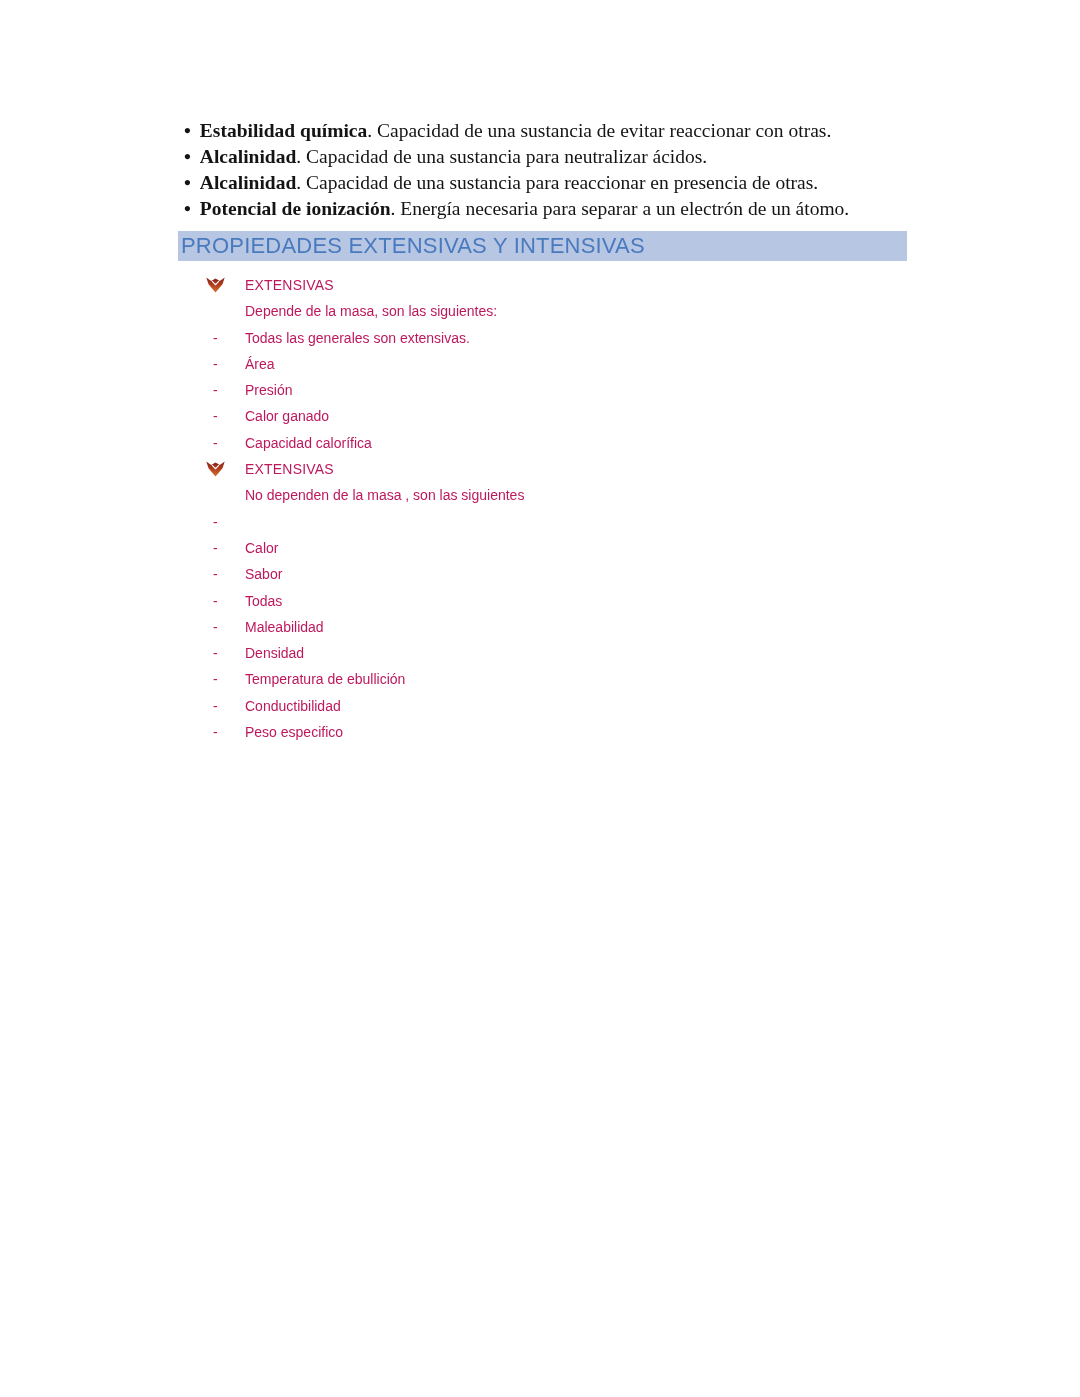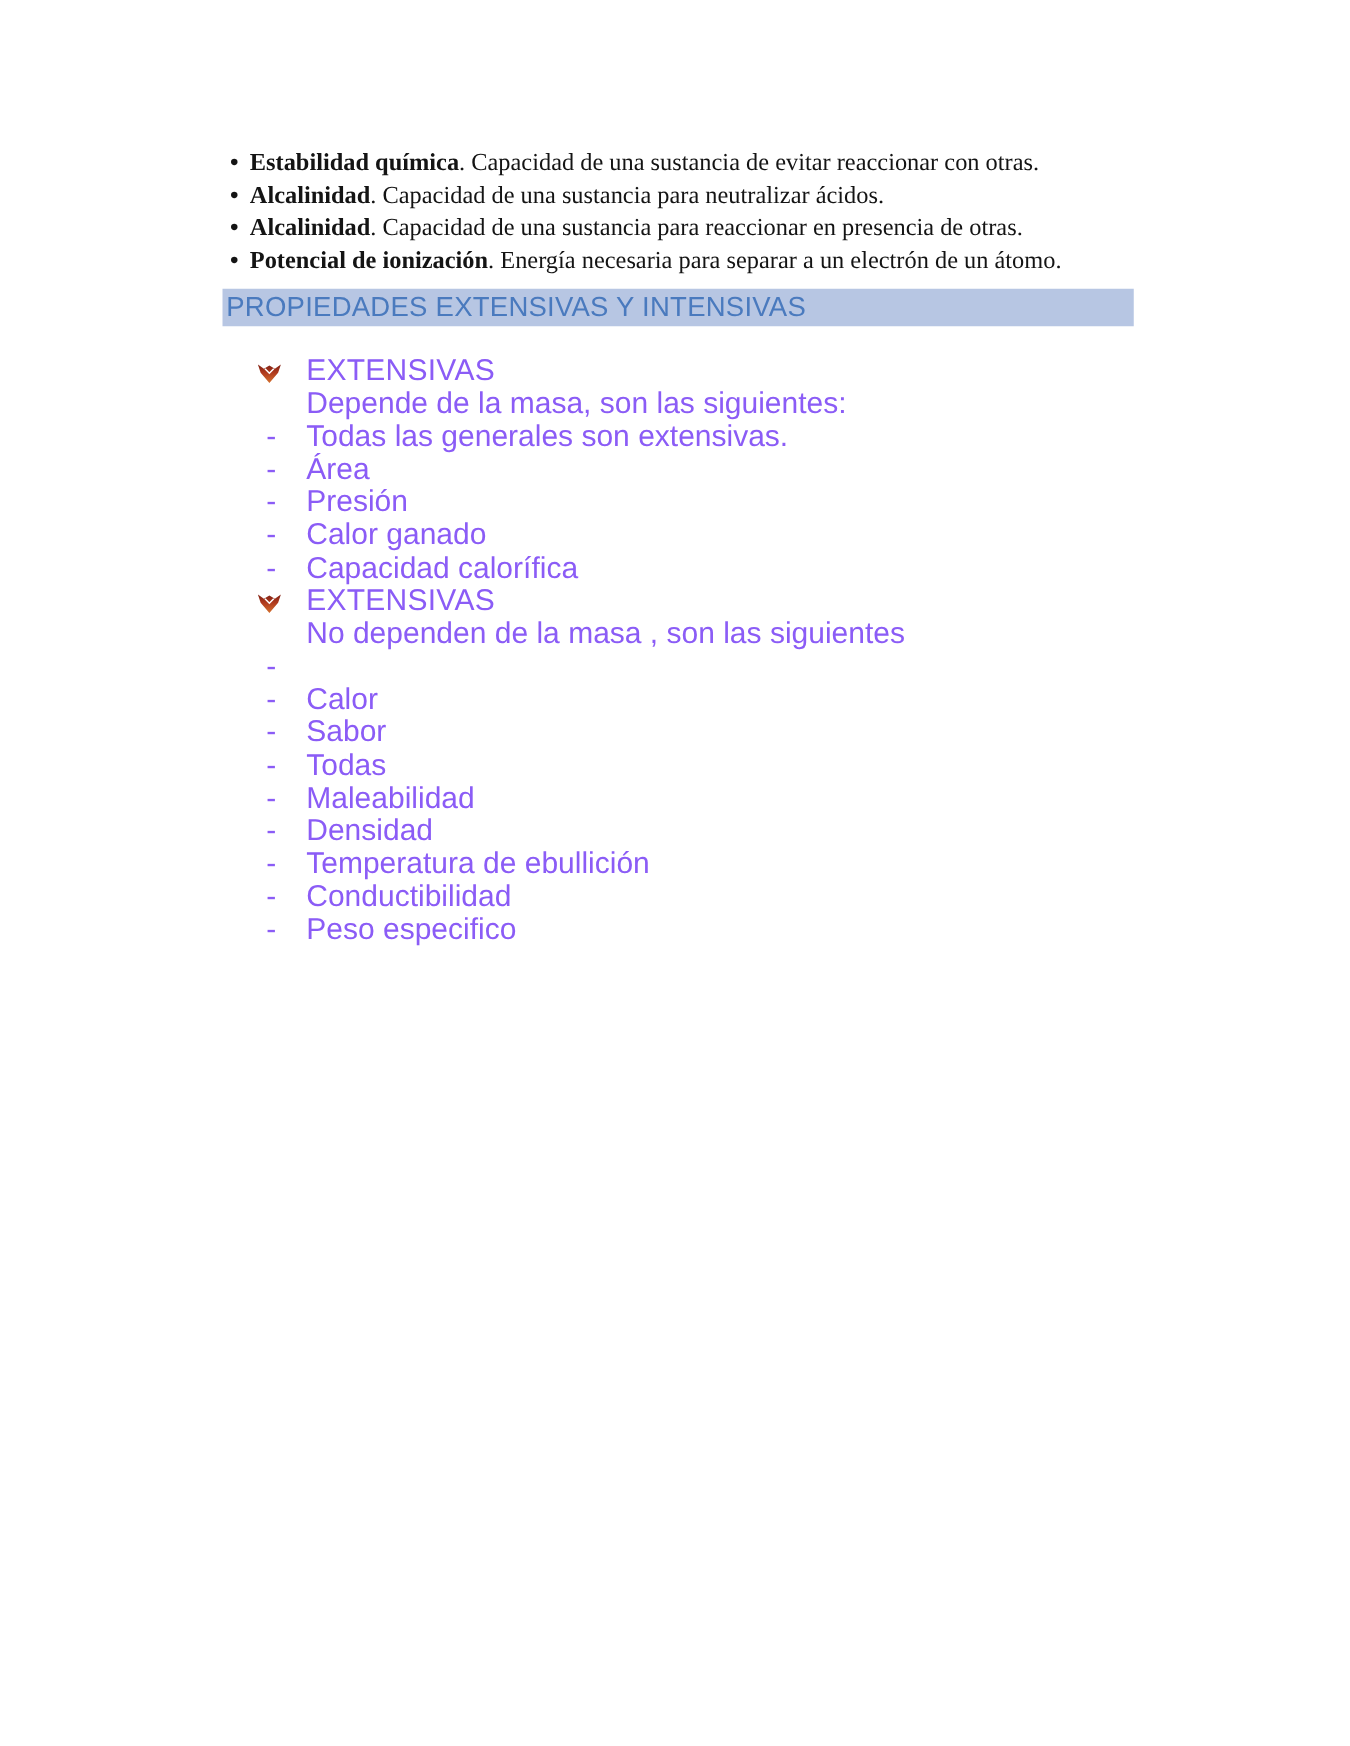--- a/index.html
+++ b/index.html
@@ -38,24 +38,24 @@
     box-sizing: border-box;
   }
   .heading-bar .heading-text {
     font-family: "Liberation Sans", sans-serif;
     font-size: 22px;
     letter-spacing: 0.2px;
     color: #4a7abe;
   }
   
   .sans-list {
-    margin-top: 23px;
+    margin-top: 11px;
     font-family: "Liberation Sans", sans-serif;
-    font-size: 24px;
-    color: #8b5cf6;
+    font-size: 14px;
+    color: #be185d;
   }
   .row {
     position: relative;
     padding-left: 66px;
     min-height: 26.3px;
     line-height: 26.3px;
   }
   .row .orn-icon {
     position: absolute;
     left: 26px; top: 4px;

